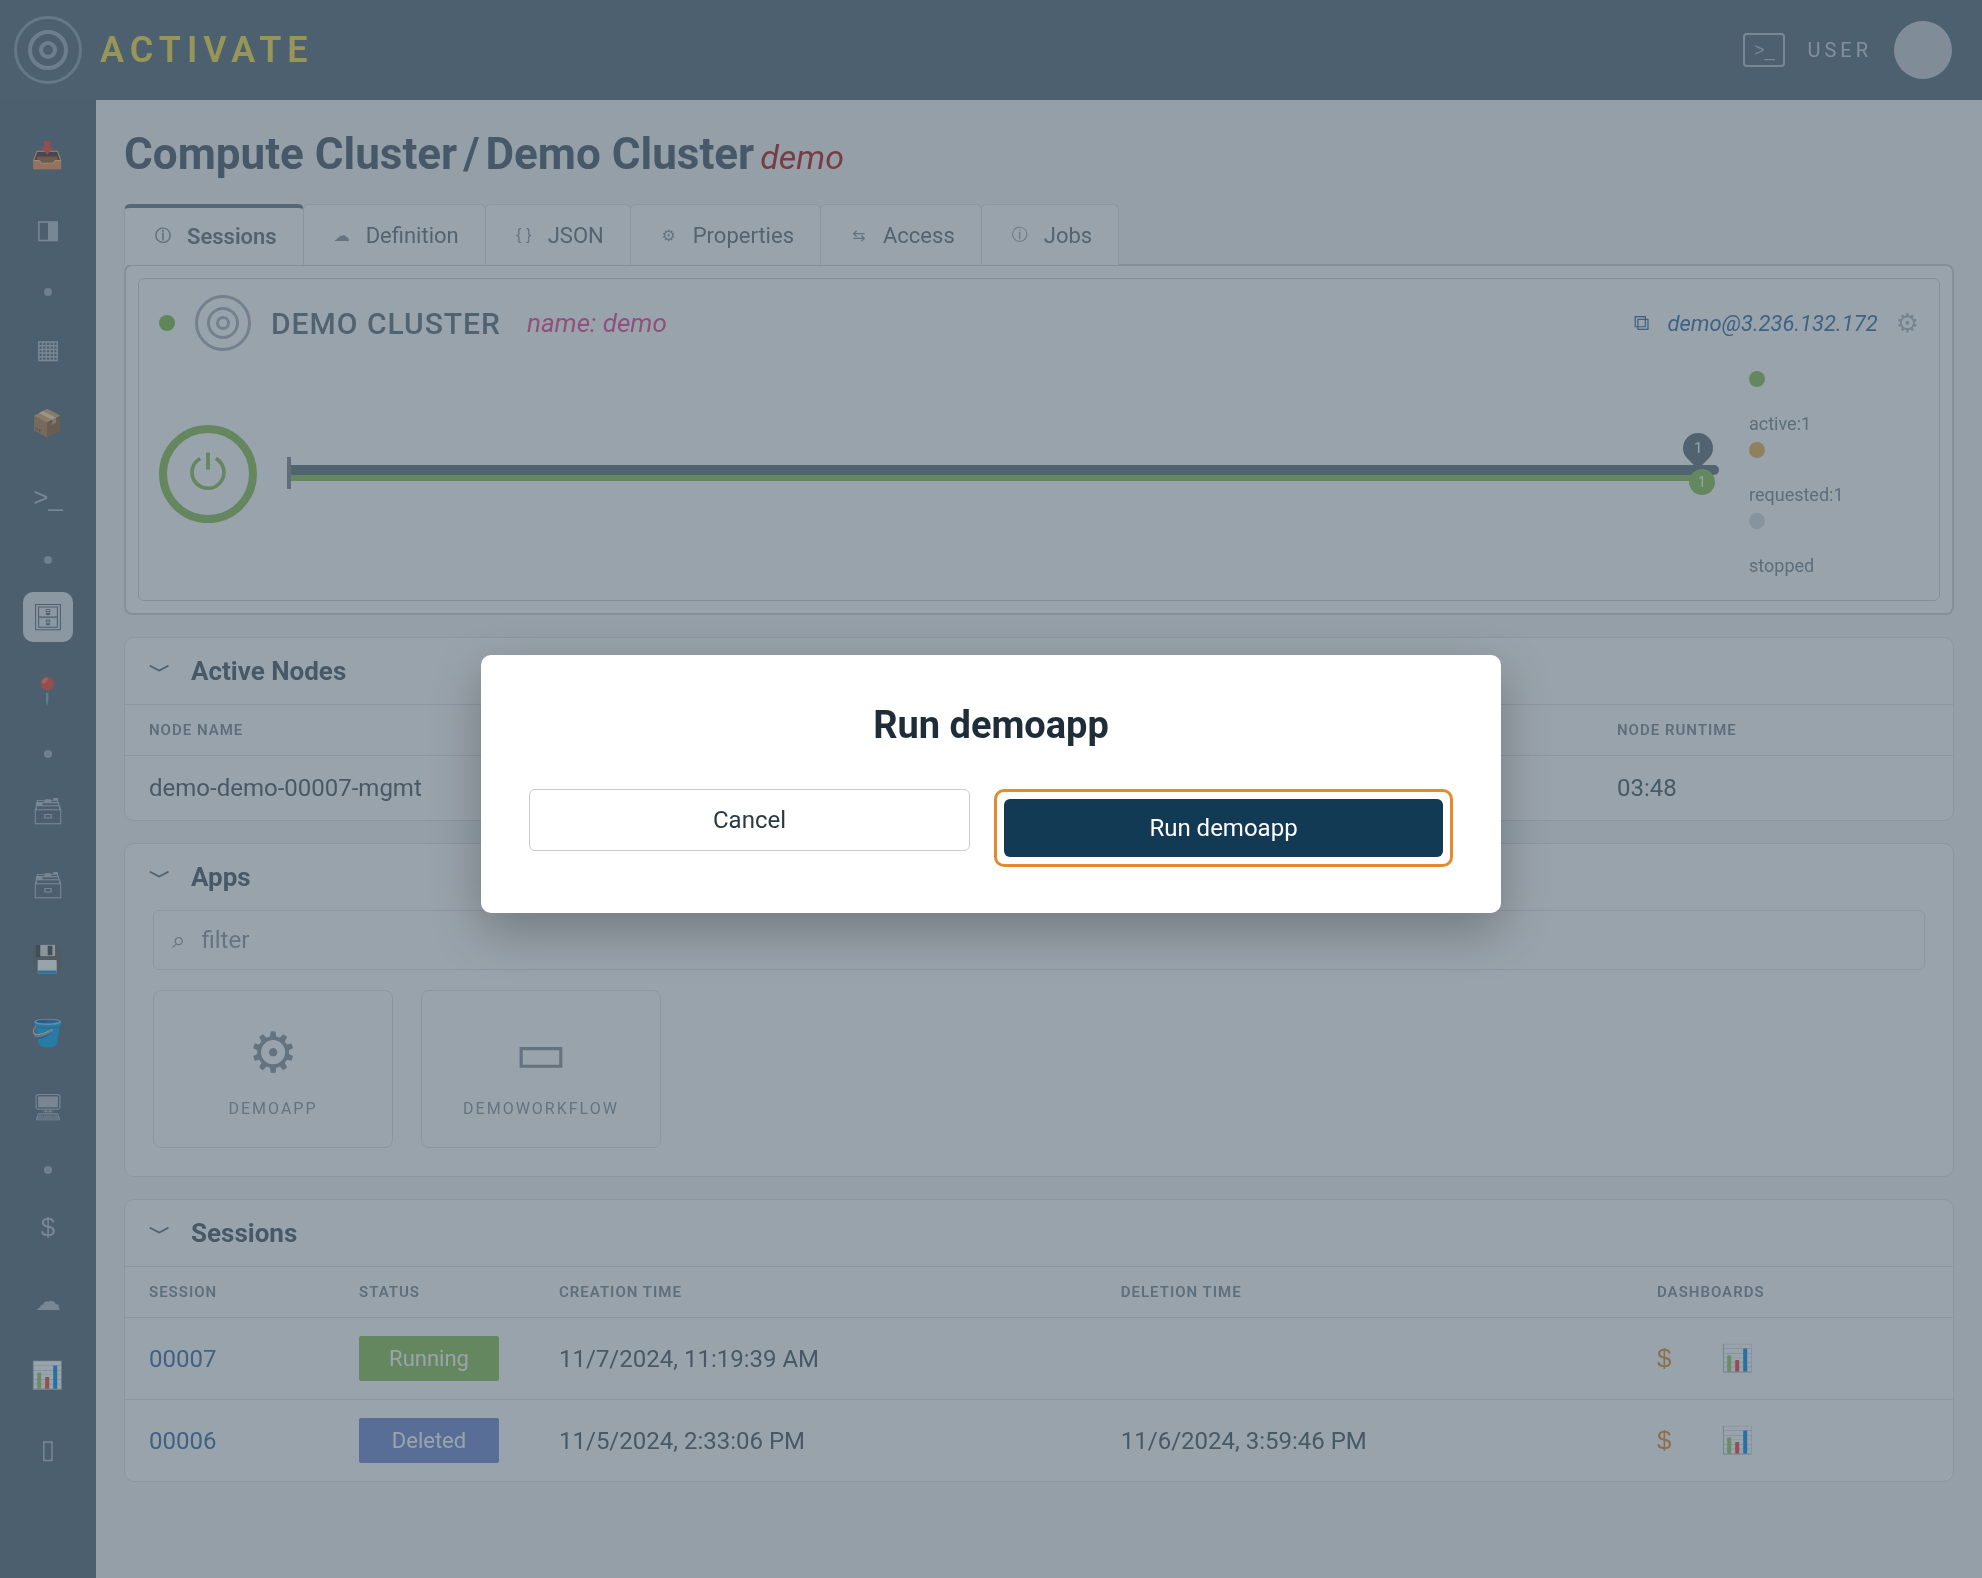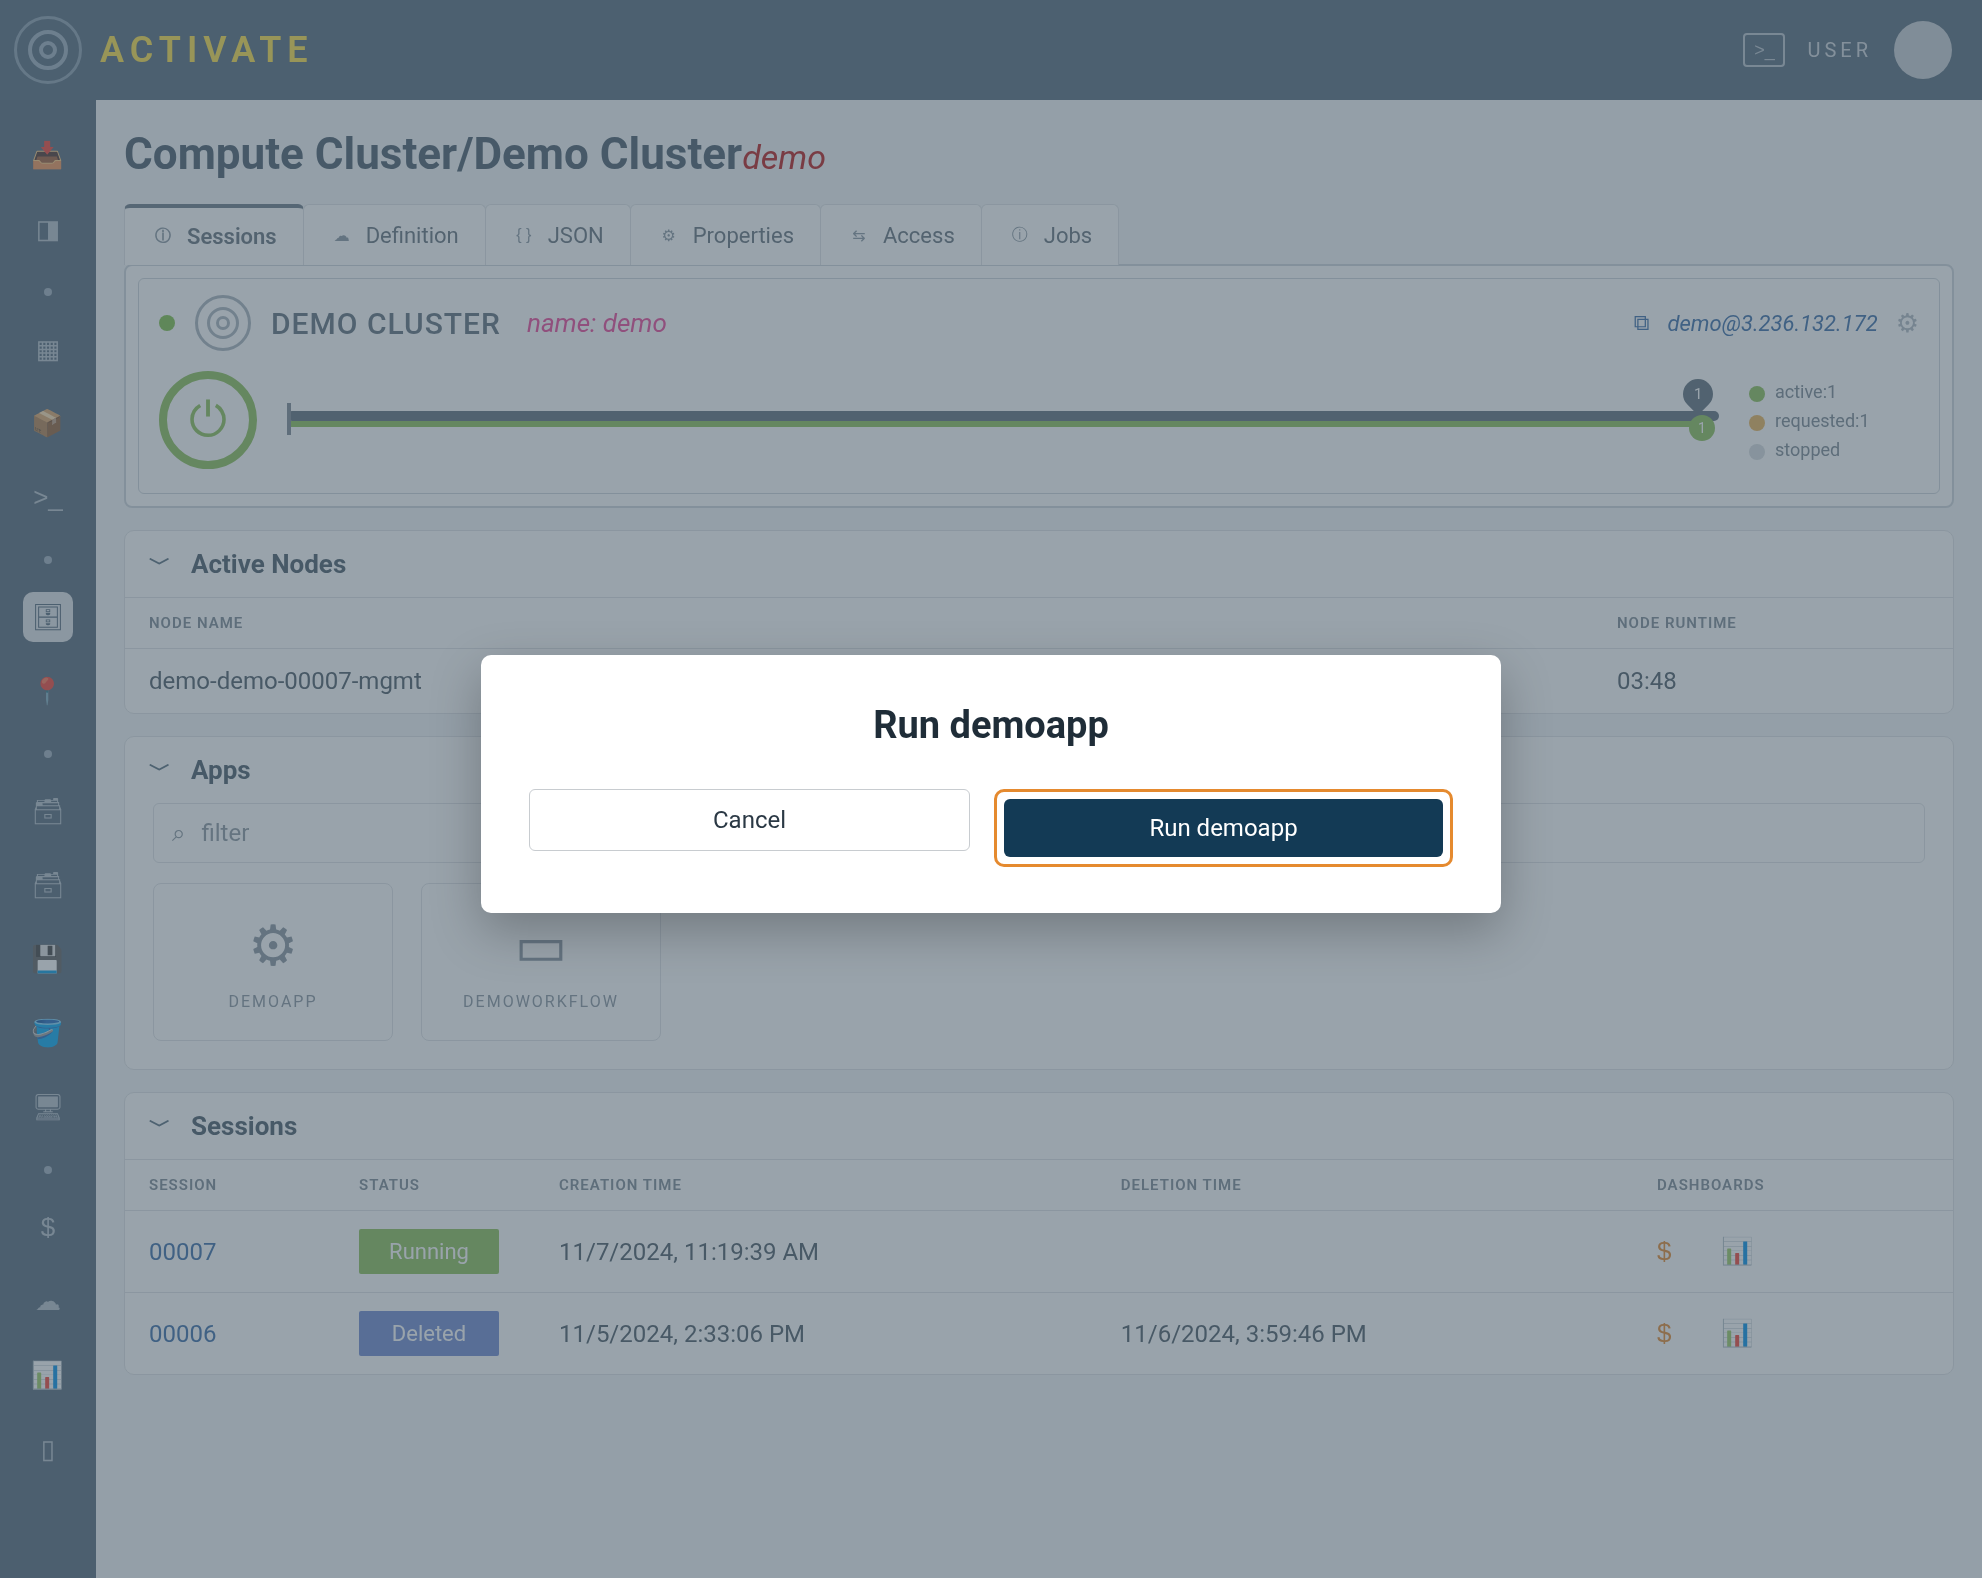--- a/index.html
+++ b/index.html
@@ -80,21 +80,21 @@
   }
 
   
   .main{
     position:absolute;top:100px;left:96px;right:0;bottom:0;
     padding:28px 28px 0;
     overflow:hidden;
   }
   .page-title{
     font-size:44px;font-weight:700;color:#495c6c;
-    display:flex;align-items:baseline;gap:0;
+    display:flex;align-items:baseline;gap:6px;
   }
   .page-title small{font-size:34px;font-style:italic;font-weight:400;color:#b91c1c;}
 
   
   .tabs{display:flex;margin-top:24px;}
   .tab{
     display:flex;align-items:center;gap:12px;
     padding:16px 26px;
     font-size:22px;color:#65727c;
     border:1px solid var(--border);
@@ -158,21 +158,21 @@
     display:flex;align-items:center;justify-content:center;
     color:#fff;font-size:15px;
   }
   .balloon span{transform:rotate(45deg);}
   .num-badge{
     position:absolute;right:4px;top:30px;width:26px;height:26px;border-radius:50%;
     background:var(--green);color:#fff;font-size:14px;
     display:flex;align-items:center;justify-content:center;
   }
   .legend{display:flex;flex-direction:column;gap:8px;font-size:18px;color:#7b8892;min-width:170px;}
-  .legend-row{display:flex;align-items:flex-end;gap:10px;}
+  .legend-row{display:flex;align-items:flex-start;gap:26px;flex-direction:column;}
   .legend-dot{width:16px;height:16px;border-radius:50%;}
 
   
   .section{margin-top:22px;border:1px solid var(--border);border-radius:10px;background:#fff;}
   .section-head{
     display:flex;align-items:center;gap:20px;
     padding:18px 24px;font-size:26px;font-weight:700;color:#4b5c69;
   }
   .chev{font-size:22px;color:#59707f;transform:rotate(0);}
   

